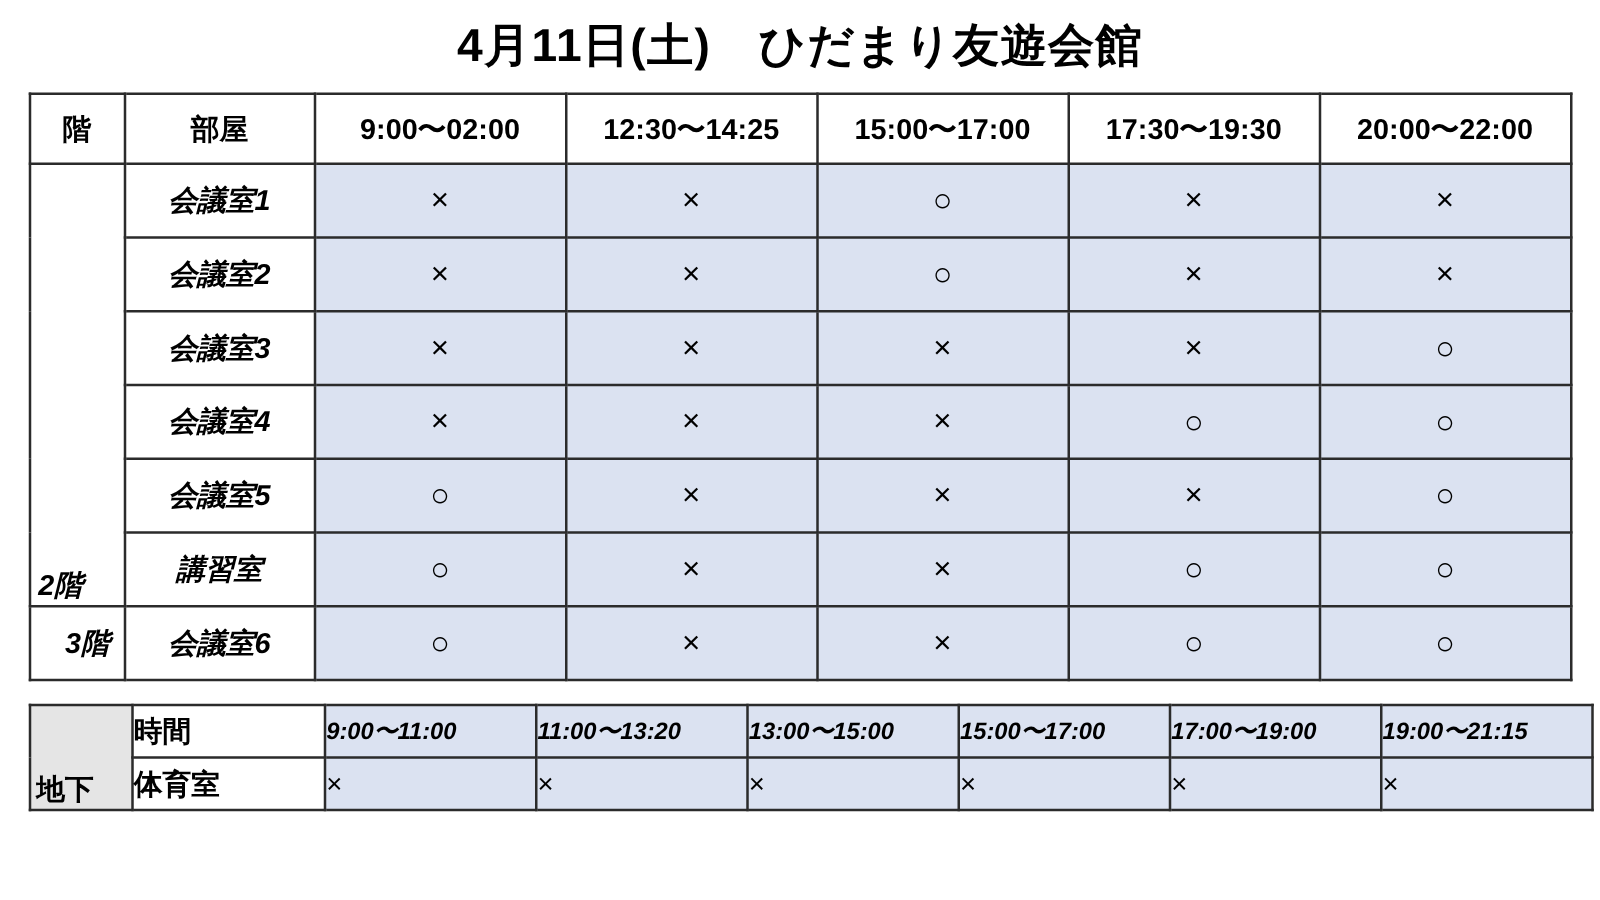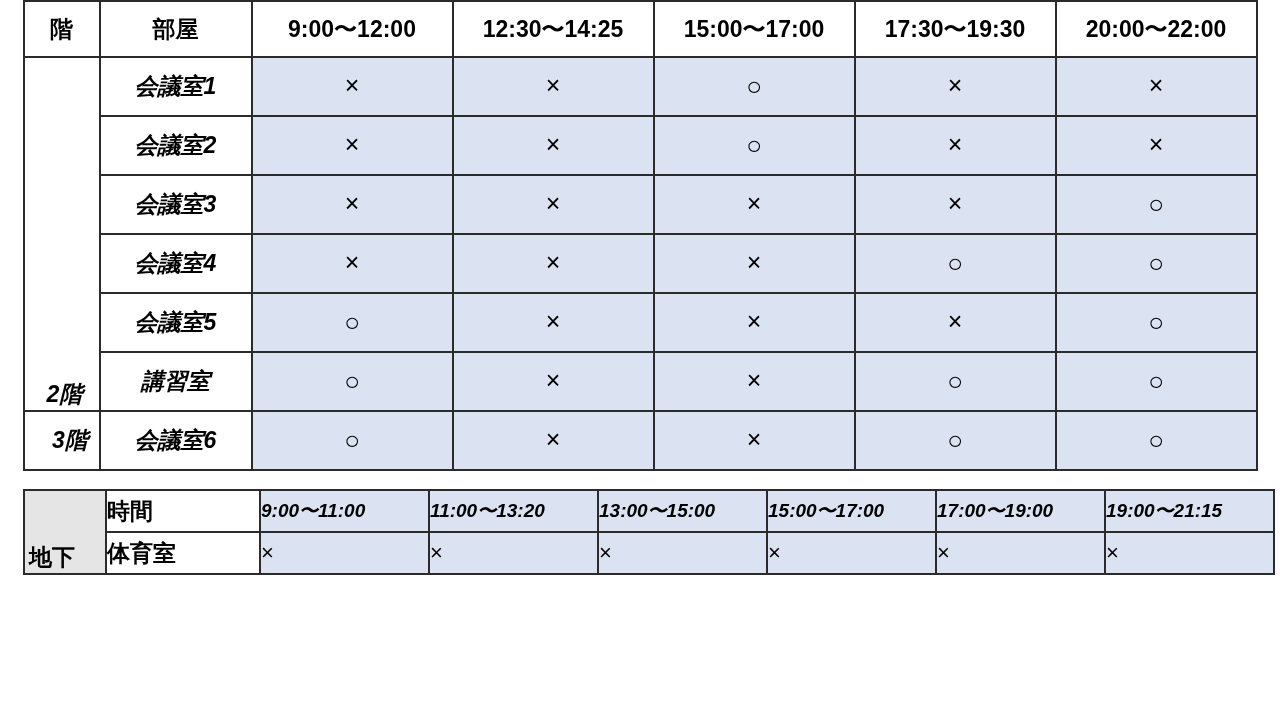--- a/index.html
+++ b/index.html
@@ -53,21 +53,21 @@
   .main-table tbody tr {
     height: 59px;
   }
   .main-table td.floor, .main-table td.room {
     background: #ffffff;
     font-style: italic;
   }
   .main-table td.floor {
     font-size: 23px;
     font-weight: bold;
-    text-align: center;
+    text-align: left;
     padding-left: 6px;
     vertical-align: bottom;
   }
   .main-table td.floor.bottom {
     vertical-align: middle;
     text-align: center;
     padding-left: 17px;
   }
   .col-floor { width: 76px; }
   .col-room  { width: 152px; }
@@ -111,36 +111,37 @@
   }
   .gym-table tr { height: 42px; }
   .gym-table td.gslot { width: 167px; font-size: 19px; font-style: italic; }
   .gym-table td.gmark { font-size: 22px; font-weight: normal; }
 </style>
 </head>
 <body>
 
 <div class="page">
 
+  <div class="title">4月11日(土)　ひだまり友遊会館</div>
 
   <table class="main-table">
     <colgroup>
       <col class="col-floor">
       <col class="col-room">
       <col class="col-slot">
       <col class="col-slot">
       <col class="col-slot">
       <col class="col-slot">
       <col class="col-slot">
     </colgroup>
     <thead>
       <tr>
         <th>階</th>
         <th>部屋</th>
-        <th>9:00〜12:00</th>
+        <th>9:00〜02:00</th>
         <th>12:30〜14:25</th>
         <th>15:00〜17:00</th>
         <th>17:30〜19:30</th>
         <th>20:00〜22:00</th>
       </tr>
     </thead>
     <tbody>
       <tr>
         <td class="floor" rowspan="6">2階</td>
         <td class="room">会議室1</td>

